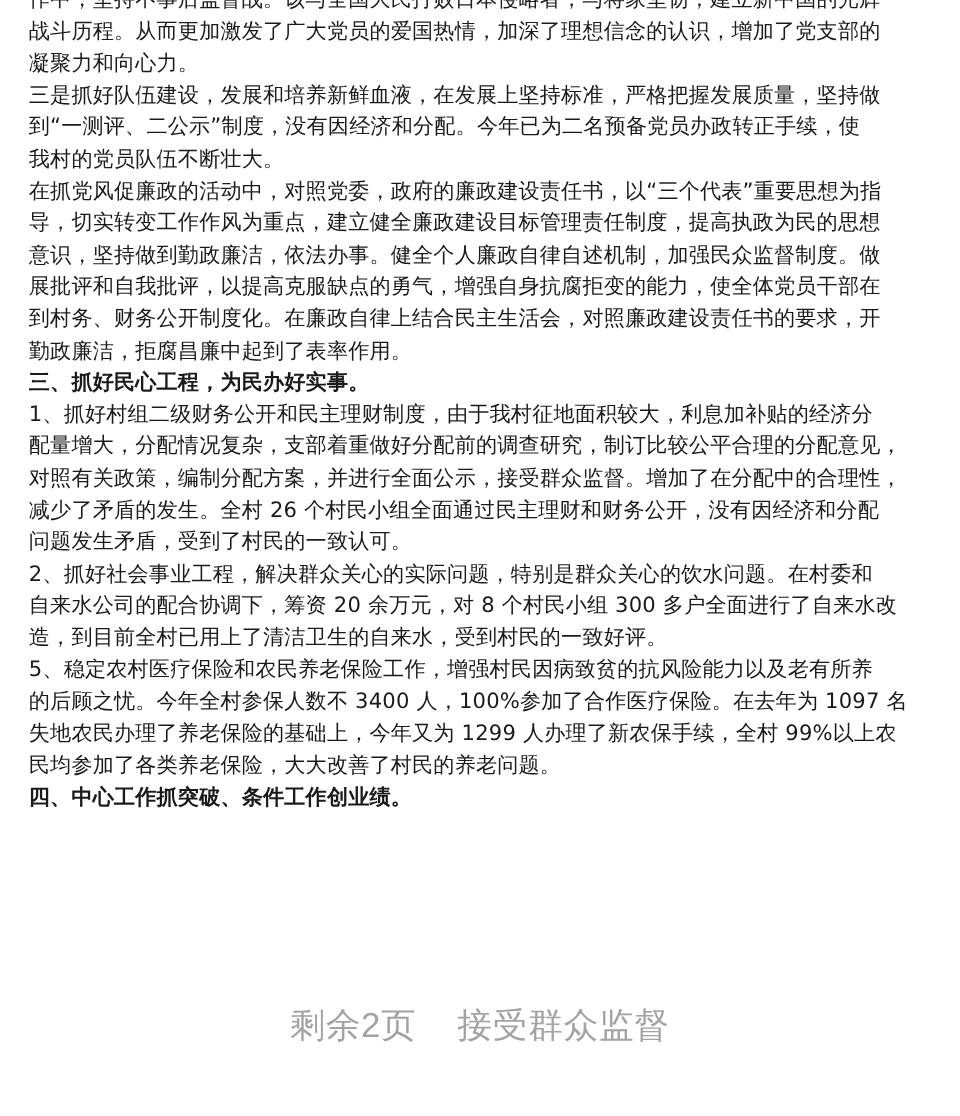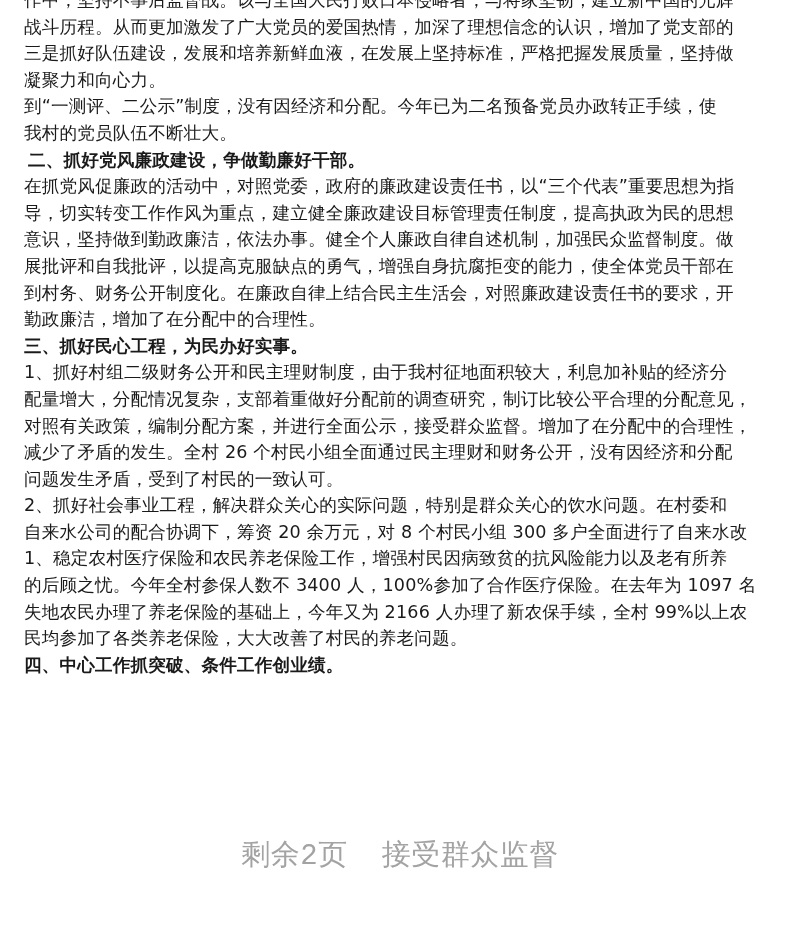--- a/index.html
+++ b/index.html
@@ -48,58 +48,58 @@
       position: absolute;
       left: 0;
       top: 820px;
       width: 800px;
       height: 70px;
       display: flex;
       align-items: center;
       justify-content: center;
       color: #a3a3a3;
       font-size: 29px;
-      font-family: Liberation Mono, monospace;
+      font-family: Liberation Sans, sans-serif;
       letter-spacing: 0.5px;
     }
     .more-banner .gap {
       display: inline-block;
       width: 34px;
     }
   </style>
 </head>
 <body>
 
 <div class="watermark" style="left:330px; top:330px;">​</div>
 
 <div class="page">
   <div class="line-block">作中，坚持不事后监督战。该与全国大民打败日本侵略者，与将家坚韧，建立新中国的光辉</div>
   <div class="line-block">战斗历程。从而更加激发了广大党员的爱国热情，加深了理想信念的认识，增加了党支部的</div>
+  <div class="line-block">凝聚力和向心力。</div>
   <div class="line-block">三是抓好队伍建设，发展和培养新鲜血液，在发展上坚持标准，严格把握发展质量，坚持做</div>
-  <div class="line-block">凝聚力和向心力。</div>
   <div class="line-block">到“一测评、二公示”制度，没有因经济和分配。今年已为二名预备党员办政转正手续，使</div>
   <div class="line-block">我村的党员队伍不断壮大。</div>
-  <div class="line-block heading indent">二、抓好党风廉政建设，争做勤廉好干部。</div>
   <div class="line-block">在抓党风促廉政的活动中，对照党委，政府的廉政建设责任书，以“三个代表”重要思想为指</div>
   <div class="line-block">导，切实转变工作作风为重点，建立健全廉政建设目标管理责任制度，提高执政为民的思想</div>
   <div class="line-block">意识，坚持做到勤政廉洁，依法办事。健全个人廉政自律自述机制，加强民众监督制度。做</div>
   <div class="line-block">展批评和自我批评，以提高克服缺点的勇气，增强自身抗腐拒变的能力，使全体党员干部在</div>
   <div class="line-block">到村务、财务公开制度化。在廉政自律上结合民主生活会，对照廉政建设责任书的要求，开</div>
-  <div class="line-block">勤政廉洁，增加了在分配中的合理性。</div>
+  <div class="line-block">勤政廉洁，拒腐昌廉中起到了表率作用。</div>
   <div class="line-block heading">三、抓好民心工程，为民办好实事。</div>
   <div class="line-block">1、抓好村组二级财务公开和民主理财制度，由于我村征地面积较大，利息加补贴的经济分</div>
   <div class="line-block">配量增大，分配情况复杂，支部着重做好分配前的调查研究，制订比较公平合理的分配意见，</div>
   <div class="line-block">对照有关政策，编制分配方案，并进行全面公示，接受群众监督。增加了在分配中的合理性，</div>
   <div class="line-block">减少了矛盾的发生。全村 26 个村民小组全面通过民主理财和财务公开，没有因经济和分配</div>
   <div class="line-block">问题发生矛盾，受到了村民的一致认可。</div>
   <div class="line-block">2、抓好社会事业工程，解决群众关心的实际问题，特别是群众关心的饮水问题。在村委和</div>
   <div class="line-block">自来水公司的配合协调下，筹资 20 余万元，对 8 个村民小组 300 多户全面进行了自来水改</div>
-  <div class="line-block">1、稳定农村医疗保险和农民养老保险工作，增强村民因病致贫的抗风险能力以及老有所养</div>
+  <div class="line-block">造，到目前全村已用上了清洁卫生的自来水，受到村民的一致好评。</div>
+  <div class="line-block">5、稳定农村医疗保险和农民养老保险工作，增强村民因病致贫的抗风险能力以及老有所养</div>
   <div class="line-block">的后顾之忧。今年全村参保人数不 3400 人，100%参加了合作医疗保险。在去年为 1097 名</div>
-  <div class="line-block">失地农民办理了养老保险的基础上，今年又为 2166 人办理了新农保手续，全村 99%以上农</div>
+  <div class="line-block">失地农民办理了养老保险的基础上，今年又为 1299 人办理了新农保手续，全村 99%以上农</div>
   <div class="line-block">民均参加了各类养老保险，大大改善了村民的养老问题。</div>
   <div class="line-block heading">四、中心工作抓突破、条件工作创业绩。</div>
 </div>
 
 <div class="more-banner">
   <span>剩余2页</span>
   <span class="gap"></span>
   <span>接受群众监督</span>
 </div>
 

